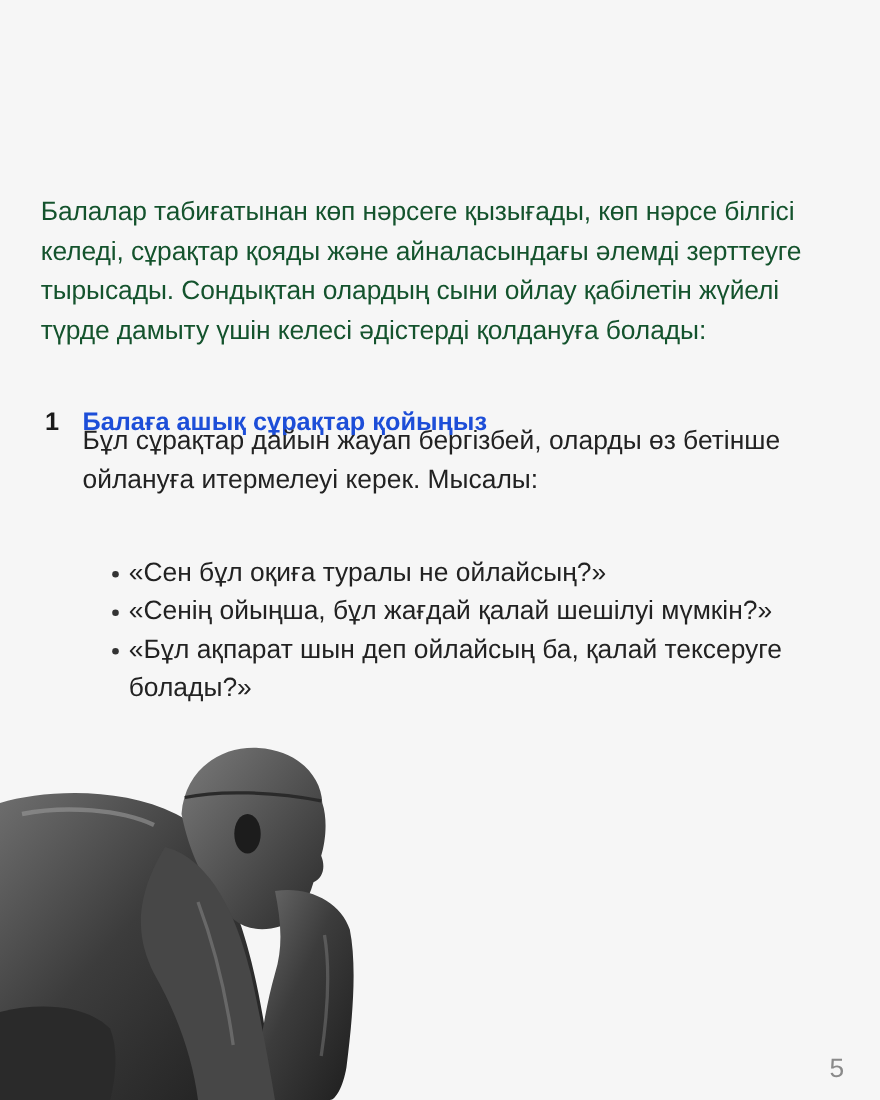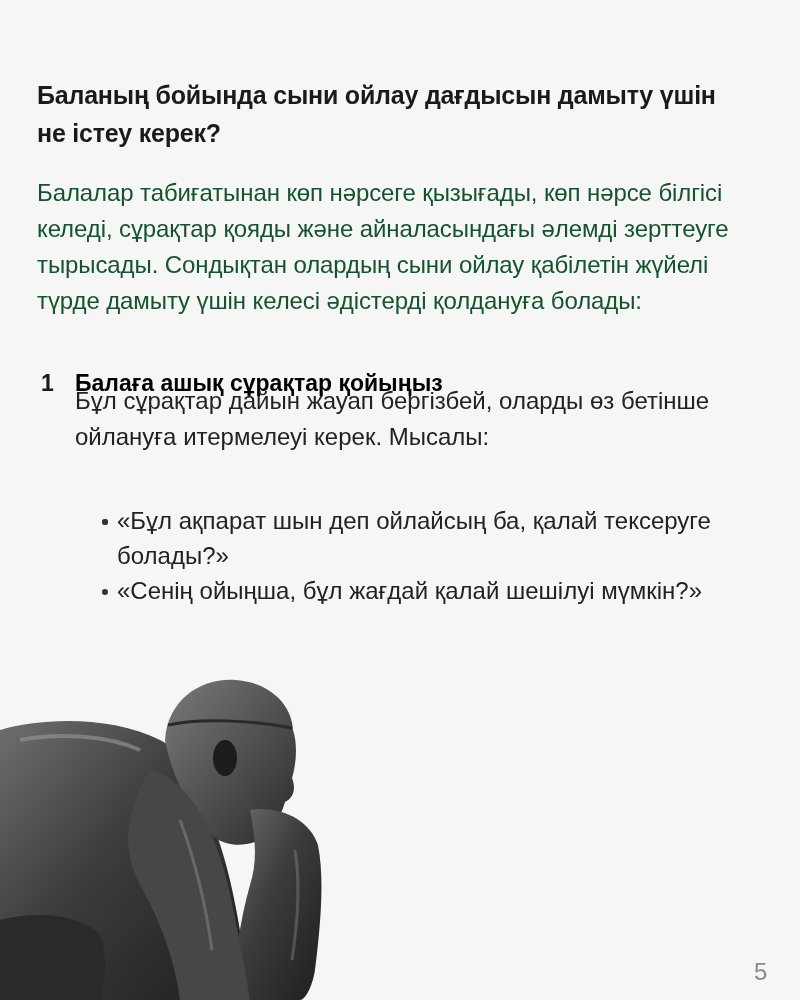--- a/index.html
+++ b/index.html
@@ -51,21 +51,21 @@
       line-height: 34px;
       color: #1a1a1a;
     }
     .num-head {
       position: absolute;
       left: 38px;
       top: 0;
       font-size: 23px;
       font-weight: bold;
       line-height: 34px;
-      color: #000000;
+      color: #1d4ed8;
       white-space: nowrap;
     }
     .num-body {
       position: absolute;
       left: 38px;
       top: 17px;
       width: 680px;
       font-size: 24px;
       line-height: 36px;
       color: #222;
@@ -107,43 +107,43 @@
       left: 0;
       top: 670px;
       width: 340px;
       height: 330px;
     }
   </style>
 </head>
 <body>
 
 <div class="title">
-  <span>Баланың бойында сыни ойлау дағдысын дамыту үшін</span><br>
-  <span>не істеу керек?</span>
+  <br>
 </div>
 
 <p class="intro" style="margin:0;">Балалар табиғатынан көп нәрсеге қызығады, көп нәрсе білгісі келеді, сұрақтар қояды және айналасындағы әлемді зерттеуге тырысады. Сондықтан олардың сыни ойлау қабілетін жүйелі түрде дамыту үшін келесі әдістерді қолдануға болады:</p>
 
 <div class="num-item">
   <span class="num">1</span>
   <span class="num-head">Балаға ашық сұрақтар қойыңыз</span>
   <div class="num-body">Бұл сұрақтар дайын жауап бергізбей, оларды өз бетінше ойлануға итермелеуі керек. Мысалы:</div>
 </div>
 
 <ul class="bullets">
   <li>
     <span class="bullet-dot"></span>
+    <span>«Сен бұл оқиға туралы не ойлайсың?»</span>
+  </li>
+  <li>
+    <span class="bullet-dot"></span>
+    <span>«Сенің ойыңша, бұл жағдай қалай шешілуі мүмкін?»</span>
   </li>
   <li>
     <span class="bullet-dot"></span>
     <span>«Бұл ақпарат шын деп ойлайсың ба, қалай тексеруге болады?»</span>
-  </li>
-  <li>
-    <span class="bullet-dot"></span>
-    <span>«Сенің ойыңша, бұл жағдай қалай шешілуі мүмкін?»</span>
   </li>
 </ul>
 
 <svg class="statue" viewBox="0 0 340 330" xmlns="http://www.w3.org/2000/svg">
   <defs>
     <linearGradient id="bronze" x1="0" y1="0" x2="1" y2="1">
       <stop offset="0" stop-color="#6e6e6e"></stop>
       <stop offset="0.45" stop-color="#3c3c3c"></stop>
       <stop offset="1" stop-color="#1e1e1e"></stop>
     </linearGradient>

